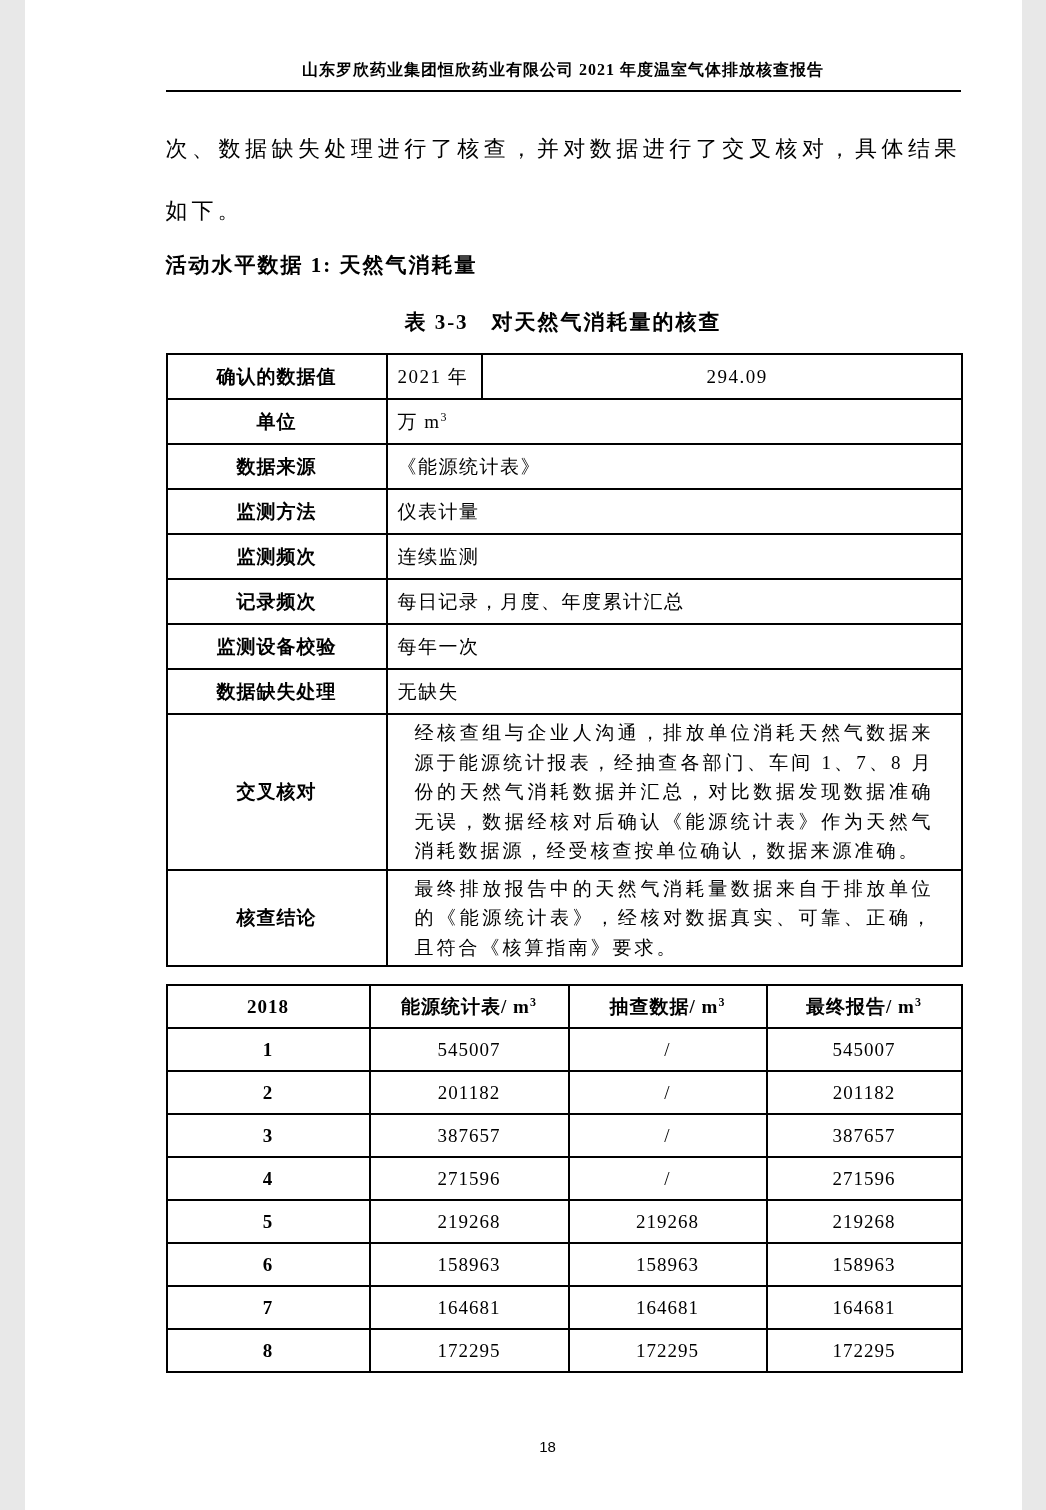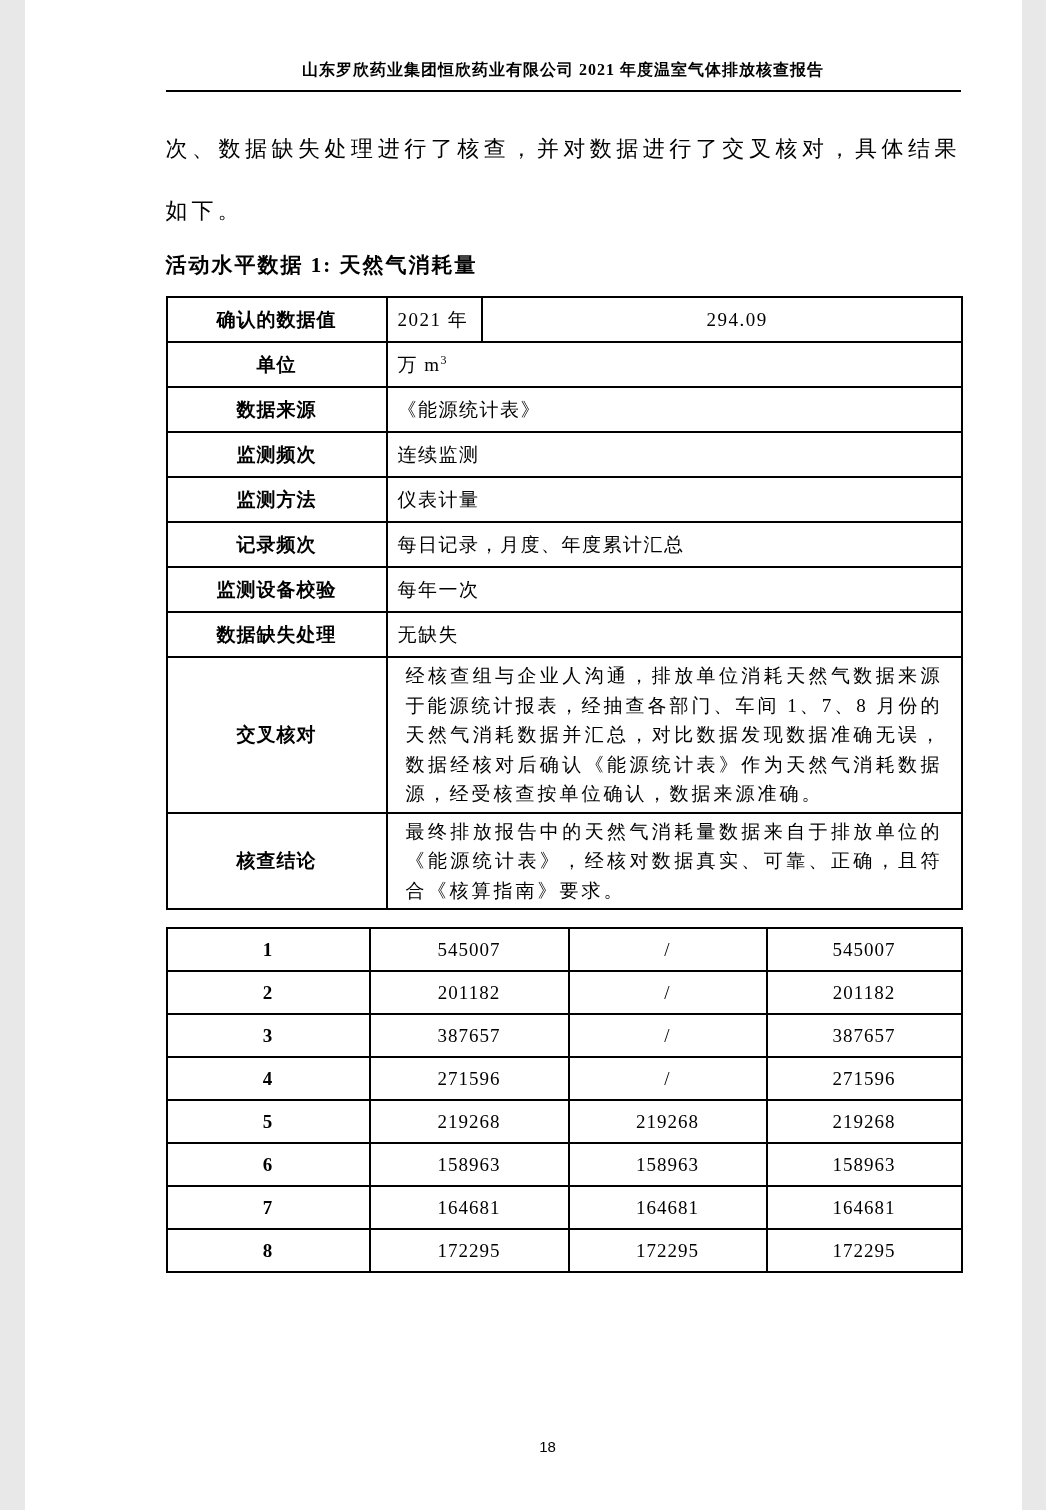--- a/index.html
+++ b/index.html
@@ -76,21 +76,21 @@
     text-align: left;
     padding: 2px 10px;
     letter-spacing: 1.5px;
   }
   .t33 .center { text-align: center; padding-left: 41px; }
   .t33 tr.r td { height: 39px; }
   .t33 td.long {
     line-height: 29.5px;
     letter-spacing: 3px;
     text-align: justify;
-    padding: 3px 18px;
+    padding: 3px 27px;
   }
   
   .t34 th, .t34 td {
     text-align: center;
     letter-spacing: 1px;
     height: 39px;
   }
   .t34 th { font-size: 19px; font-weight: bold; }
   .page-number {
     position: absolute;
@@ -108,20 +108,21 @@
 <div class="page">
   <div class="content">
 
     <div class="doc-header">山东罗欣药业集团恒欣药业有限公司 2021 年度温室气体排放核查报告</div>
     <div class="header-rule"></div>
 
     <p class="body-par">次、数据缺失处理进行了核查，并对数据进行了交叉核对，具体结果如下。</p>
 
     <div class="section-heading">活动水平数据 1: 天然气消耗量</div>
 
+    <div class="tbl-title">表 3-3　对天然气消耗量的核查</div>
 
     <table class="t33">
       <colgroup>
         <col style="width:220px">
           <col style="width:95px">
           <col style="width:480px">
       </colgroup>
       <tbody>
           <tr class="r">
         <td class="lbl">确认的数据值</td>
@@ -130,26 +131,26 @@
       </tr>
       <tr class="r">
         <td class="lbl">单位</td>
         <td class="val" colspan="2"><span>万 m</span><sup>3</sup></td>
       </tr>
       <tr class="r">
         <td class="lbl">数据来源</td>
         <td class="val" colspan="2">《能源统计表》</td>
       </tr>
       <tr class="r">
+        <td class="lbl">监测方法</td>
+        <td class="val" colspan="2">仪表计量</td>
+      </tr>
+      <tr class="r">
         <td class="lbl">监测频次</td>
         <td class="val" colspan="2">连续监测</td>
-      </tr>
-      <tr class="r">
-        <td class="lbl">监测方法</td>
-        <td class="val" colspan="2">仪表计量</td>
       </tr>
       <tr class="r">
         <td class="lbl">记录频次</td>
         <td class="val" colspan="2">每日记录，月度、年度累计汇总</td>
       </tr>
       <tr class="r">
         <td class="lbl">监测设备校验</td>
         <td class="val" colspan="2">每年一次</td>
       </tr>
       <tr class="r">
@@ -169,20 +170,26 @@
 
 
     <table class="t34">
       <colgroup>
         <col style="width:203px">
           <col style="width:199px">
           <col style="width:198px">
           <col style="width:195px">
       </colgroup>
       <tbody>
+          <tr>
+        <th>2018</th>
+        <th><span>能源统计表/ m</span><sup>3</sup></th>
+        <th><span>抽查数据/ m</span><sup>3</sup></th>
+        <th><span>最终报告/ m</span><sup>3</sup></th>
+      </tr>
       <tr>
         <th>1</th>
         <td>545007</td>
         <td>/</td>
         <td>545007</td>
       </tr>
       <tr>
         <th>2</th>
         <td>201182</td>
         <td>/</td>

